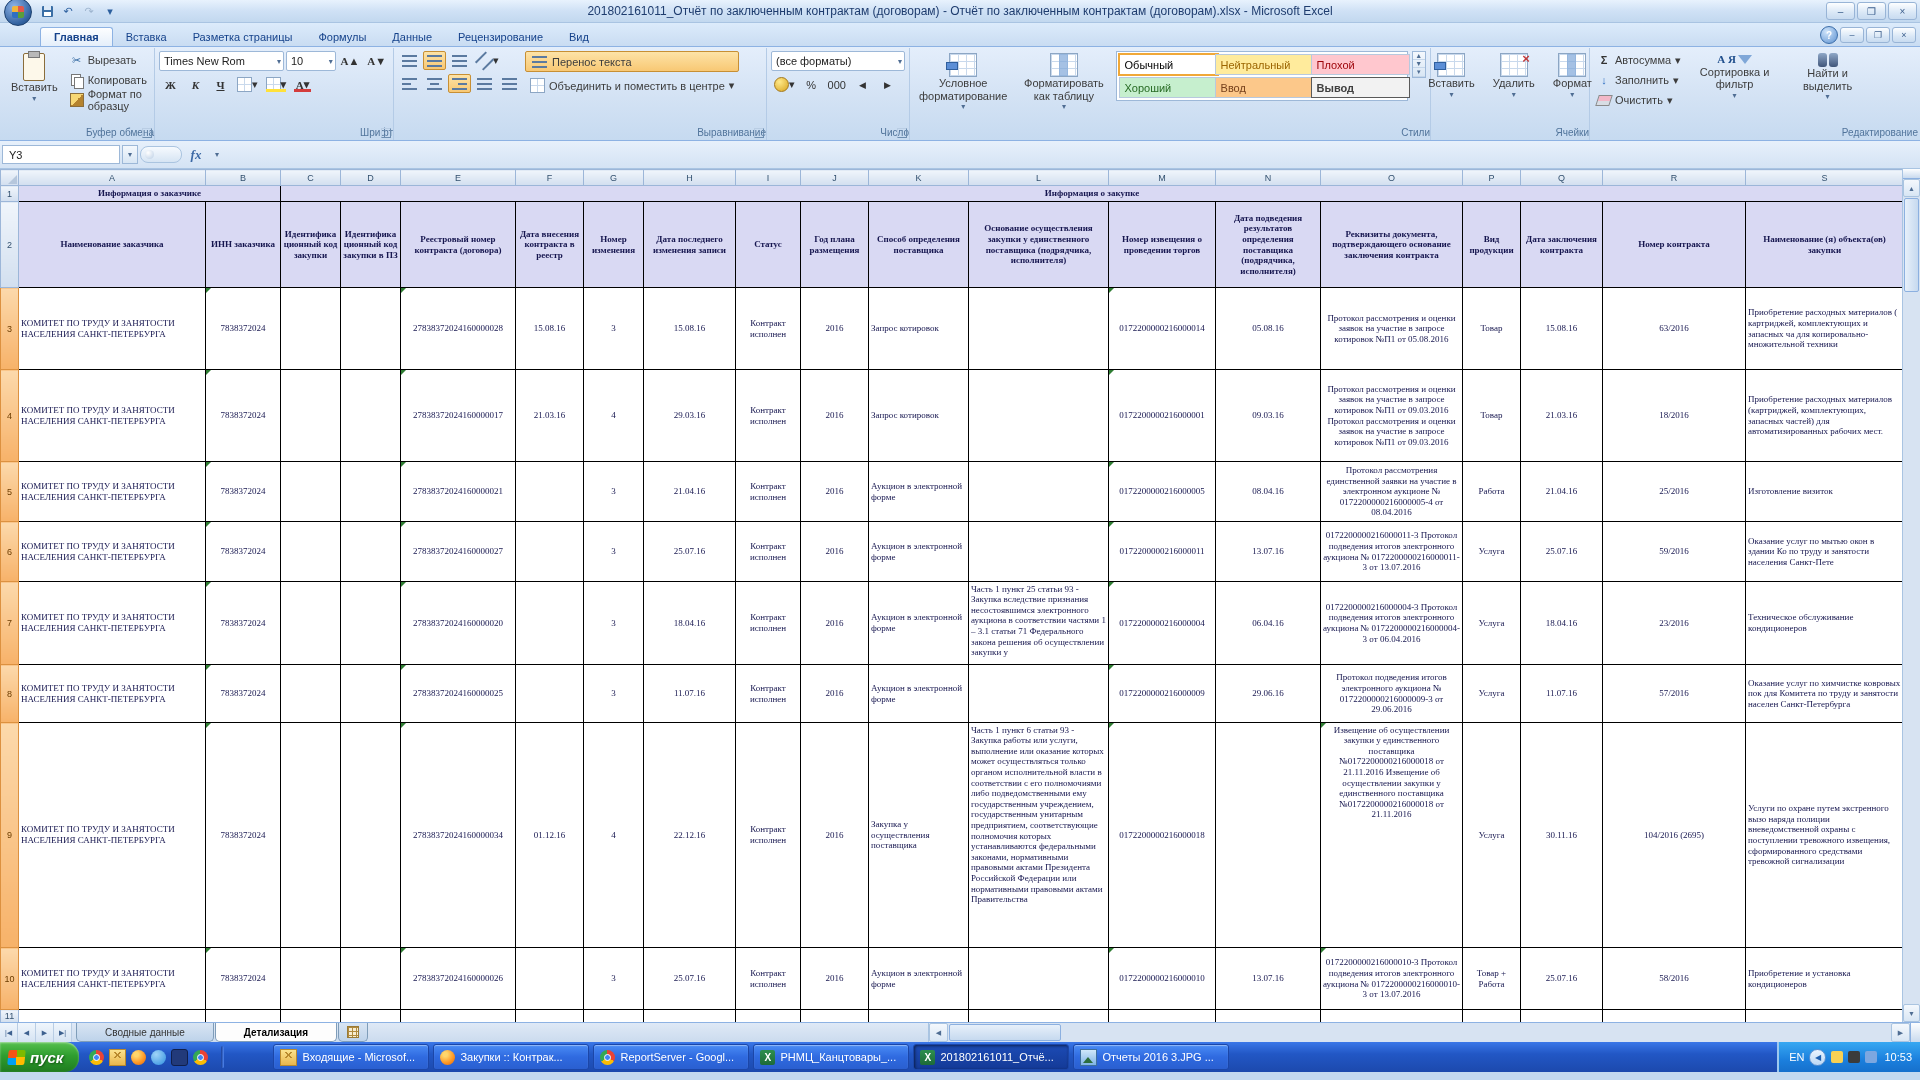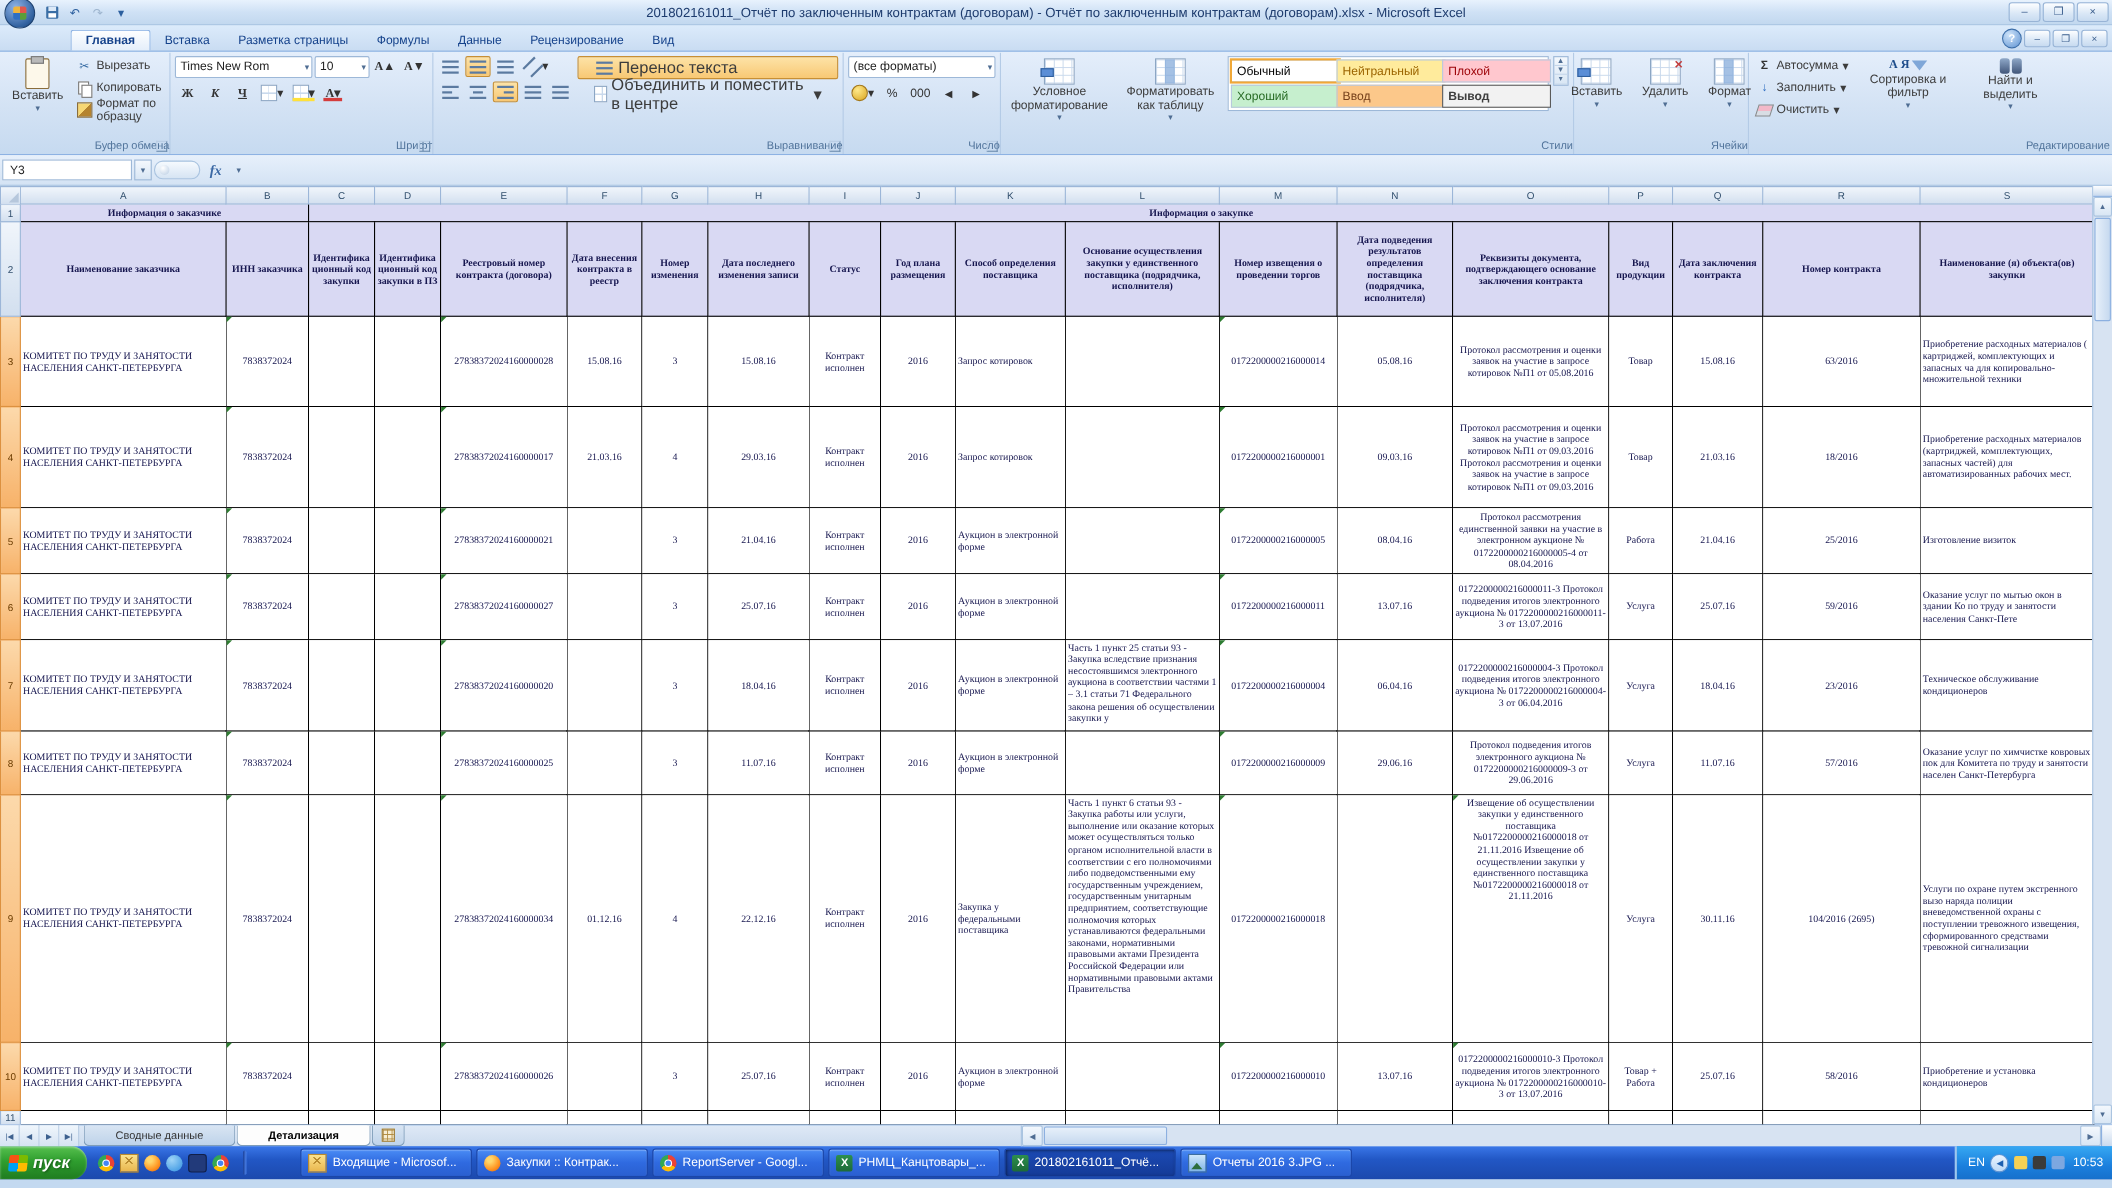--- a/index.html
+++ b/index.html
@@ -22,21 +22,21 @@
   .ic-save::after{content:"";position:absolute;left:2px;bottom:1px;width:7px;height:4px;background:#fff;}
   .qbtn.dim{color:#9db4ce;}
   .title-text{position:absolute;left:0;right:0;text-align:center;font-size:12px;color:#1e3c6e;
               white-space:nowrap;overflow:hidden;pointer-events:none;}
   .win-btns{margin-left:auto;display:flex;gap:2px;padding-right:3px;z-index:4;}
   .wbtn{width:27px;height:16px;border:1px solid #98b4d6;border-radius:3px;font-size:10px;color:#3e618f;
         background:linear-gradient(#fdfeff,#d9e7f6 60%,#c8dbf0);display:flex;align-items:center;justify-content:center;}
 
   
   .ribbon-tabs{height:23px;background:linear-gradient(#dcebfb,#c9dcf2);display:flex;align-items:flex-end;
-               padding-left:64px;position:relative;border-bottom:1px solid #8db2e3;}
+               padding-left:40px;position:relative;border-bottom:1px solid #8db2e3;}
   .rtab{padding:3px 13px 3px 13px;font-size:11px;color:#15428b;}
   .rtab.active{background:linear-gradient(#fdfeff,#e4eefa);border:1px solid #8db2e3;border-bottom:none;
                border-radius:3px 3px 0 0;font-weight:bold;}
   .tab-winbtns{position:absolute;right:4px;top:3px;display:flex;gap:2px;align-items:center;}
   .tab-winbtns .wbtn{width:22px;height:14px;font-size:9px;}
   .helpbtn{width:16px;height:16px;border-radius:50%;background:radial-gradient(circle at 35% 30%,#cfe4fa,#5f93d2);
            color:#fff;font-size:10px;font-weight:bold;display:flex;align-items:center;justify-content:center;border:1px solid #3c6ea9;}
 
   
   .ribbon{height:92px;background:linear-gradient(#e4eefb,#d3e2f4 55%,#c6daf0);display:flex;
@@ -71,21 +71,21 @@
   .colorbar i{position:absolute;left:2px;right:2px;bottom:1px;height:3px;}
   .bar-yellow{background:#ffe13a;}
   .bar-red{background:#d43c3c;}
   .gridic{width:13px;height:13px;border:1px solid #8ca6c4;background:
           linear-gradient(#c9d9ec 1px,transparent 1px) 0 6px/100% 100% no-repeat,
           linear-gradient(90deg,#c9d9ec 1px,transparent 1px) 6px 0/100% 100% no-repeat,#fff;}
   .alico{width:15px;height:12px;display:flex;flex-direction:column;justify-content:space-between;padding:1px;}
   .alico i{height:2px;background:#5b7aa0;display:block;}
   .alico.l i:nth-child(2){width:60%;} .alico.c i:nth-child(2){width:60%;margin:0 auto;} .alico.r i:nth-child(2){width:60%;margin-left:auto;}
   .hl-btn{background:linear-gradient(#fde3a7,#f8c874);border:1px solid #c78f34;border-radius:2px;}
-  .wrap-btn{display:flex;align-items:center;gap:4px;font-size:15px;color:#3c3c3c;height:19px;padding:0 15px;}
+  .wrap-btn{display:flex;align-items:center;gap:4px;font-size:11px;color:#3c3c3c;height:19px;padding:0 5px;}
   .coin{width:13px;height:13px;border-radius:50%;background:radial-gradient(circle at 35% 30%,#ffe98a,#d9a520);border:1px solid #a4781a;}
   .style-cell{width:92px;height:19px;border:1px solid #b8c9de;font-size:11px;display:flex;align-items:center;
               padding-left:5px;background:#fff;}
   .style-cell.sel{outline:2px solid #f0a838;outline-offset:-1px;}
   .style-cell.brd{border:1px solid #5a5a5a;font-weight:bold;}
   .gallery{display:grid;grid-template-columns:repeat(3,94px);grid-auto-rows:21px;gap:2px;background:#fff;
            border:1px solid #9db8d8;padding:2px;}
   .galscroll{width:14px;display:flex;flex-direction:column;border:1px solid #9db8d8;background:linear-gradient(#f4f8fd,#d8e6f4);}
   .galscroll span{flex:1;display:flex;align-items:center;justify-content:center;font-size:7px;color:#4f6d93;border-bottom:1px solid #c5d6ea;}
   .cellsic{width:26px;height:22px;border:1px solid #8ca6c4;background:
@@ -1077,21 +1077,21 @@
             <td class="datacell">
               <div class="cw" style="height:221px">22.12.16</div>
             </td>
             <td class="datacell">
               <div class="cw" style="height:221px">Контракт исполнен</div>
             </td>
             <td class="datacell">
               <div class="cw" style="height:221px">2016</div>
             </td>
             <td class="datacell">
-              <div class="cw left" style="height:221px">Закупка у федеральными поставщика</div>
+              <div class="cw left" style="height:221px">Закупка у осуществления поставщика</div>
             </td>
             <td class="datacell">
               <div class="cw left top" style="height:221px">Часть 1 пункт 6 статьи 93 - Закупка  работы или услуги, выполнение или оказание которых может осуществляться только органом исполнительной власти в соответствии с его полномочиями либо подведомственными ему государственным учреждением, государственным унитарным предприятием, соответствующие полномочия которых устанавливаются федеральными законами, нормативными правовыми актами Президента Российской Федерации или нормативными правовыми актами Правительства</div>
             </td>
             <td class="datacell">
               <i class="corner-flag"></i>
               <div class="cw" style="height:221px">0172200000216000018</div>
             </td>
             <td class="datacell">
               <div class="cw" style="height:221px"></div>

